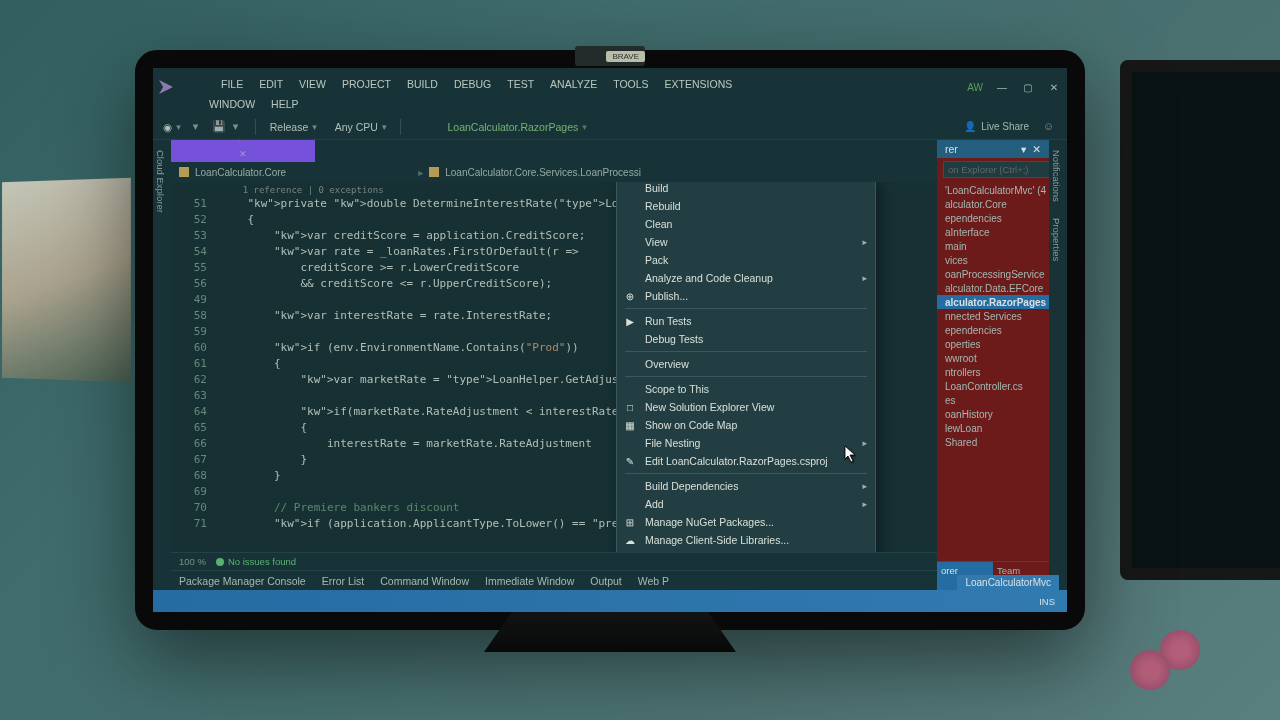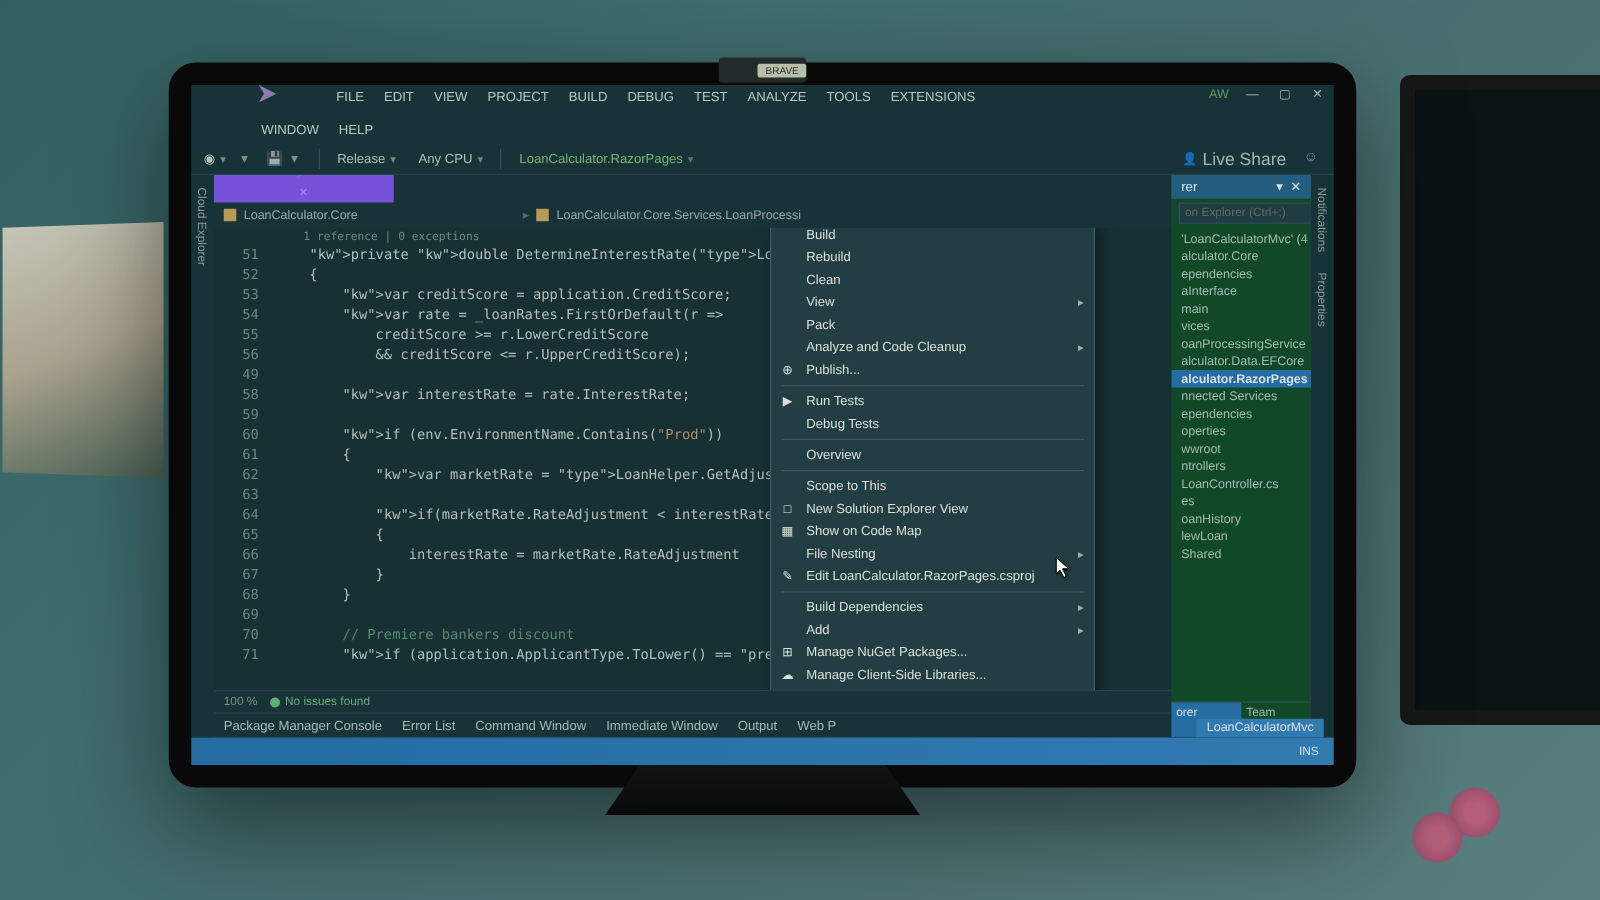--- a/index.html
+++ b/index.html
@@ -16,35 +16,35 @@
 
 
 .monitor { position: absolute; left: 135px; top: 50px; width: 950px; height: 580px; background: #000; border-radius: 22px; border: 18px solid #0a0a0a; box-shadow: 0 30px 80px rgba(0,0,0,0.5); }
 .monitor-stand { position: absolute; left: 50%; bottom: -40px; transform: translateX(-50%); width: 280px; height: 60px; background: linear-gradient(180deg, #1a1a1a, #0a0a0a); clip-path: polygon(20% 0, 80% 0, 95% 100%, 5% 100%); }
 .webcam-tag { position: absolute; left: 50%; top: -22px; transform: translateX(-50%); width: 70px; height: 20px; background: #2a3030; border-radius: 3px; display: flex; align-items: center; justify-content: flex-end; }
 .webcam-label { font-size: 8px; color: #d0d0c0; background: #d8d8c0; padding: 1px 6px; border-radius: 2px; color: #333; }
 
 
 .vs-window { position: absolute; inset: 0; background: #1c3a3f; color: #c0d0c8; font-size: 11px; display: flex; flex-direction: column; overflow: hidden; }
 
-.title-row { display: flex; align-items: flex-start; height: 26px; padding: 0 6px; margin-left: 48px; }
+.title-row { display: flex; align-items: flex-end; height: 26px; padding: 0 6px; }
 .vs-icon { width: 14px; height: 14px; margin-right: 6px; background: #a888c8; clip-path: polygon(0 0, 100% 50%, 0 100%, 30% 50%); }
 .title-controls { margin-left: auto; display: flex; align-items: center; gap: 12px; }
 .user-badge { color: #6ab060; font-size: 10px; }
 .win-btn { width: 14px; height: 14px; color: #c0d0c8; font-size: 10px; display: flex; align-items: center; justify-content: center; cursor: pointer; }
 
 .menu-bar { display: flex; flex-wrap: wrap; padding: 2px 34px; gap: 0; }
 .menu-item { padding: 2px 8px; font-size: 10.5px; color: #d8e0d8; cursor: pointer; }
 
 .toolbar { display: flex; align-items: center; height: 26px; padding: 0 10px; gap: 6px; border-bottom: 1px solid #2a4a50; }
 .tb-icon { width: 14px; height: 14px; opacity: 0.7; }
 .tb-sep { width: 1px; height: 16px; background: #3a5a60; margin: 0 2px; }
 .tb-dd { font-size: 10.5px; padding: 2px 6px; color: #d0d8d0; display: flex; align-items: center; gap: 4px; }
 .tb-dd::after { content: "▾"; font-size: 9px; opacity: 0.6; }
-.live-share { margin-left: auto; color: #c0d0c8; font-size: 14px; display: flex; align-items: center; gap: 4px; text-align: center; }
+.live-share { margin-left: auto; color: #c0d0c8; font-size: 10px; display: flex; align-items: center; gap: 4px; text-align: center; }
 .live-share::before { content: "👤"; font-size: 10px; }
 
 .body-row { flex: 1; display: flex; overflow: hidden; position: relative; }
 
 .side-rail { width: 18px; background: #1c3a3f; writing-mode: vertical-lr; text-orientation: mixed; font-size: 9.5px; color: #a0b0a8; padding: 10px 2px; display: flex; gap: 16px; }
 .side-rail-right { text-align: left; }
 
 .editor-area { flex: 1; display: flex; flex-direction: column; overflow: hidden; }
 .doc-tabs { display: flex; height: 22px; align-items: flex-end; }
 .doc-tab { padding: 3px 10px; font-size: 10.5px; background: #244448; color: #d8e0d8; display: flex; align-items: center; gap: 6px; border-top: 1px solid #3a5a60; }
@@ -61,21 +61,21 @@
 .str { color: #d89a7a; }
 .comment { color: #6a9a7a; }
 .codelens { font-size: 9px; color: #889890; line-height: 12px; }
 
 .context-menu { position: absolute; left: 445px; top: -4px; width: 260px; background: #223e43; border: 1px solid #3a5a60; box-shadow: 4px 4px 12px rgba(0,0,0,0.4); z-index: 100; font-size: 10.5px; }
 .ctx-item { display: flex; align-items: center; padding: 3px 8px 3px 28px; color: #d8e0d8; position: relative; cursor: pointer; }
 .ctx-sep { height: 1px; background: #3a5a60; margin: 3px 8px; }
 .ctx-icon { position: absolute; left: 6px; width: 14px; height: 14px; display: flex; align-items: center; justify-content: center; font-size: 10px; }
 .ctx-sub::after { content: "▸"; position: absolute; right: 8px; font-size: 9px; opacity: 0.7; }
 
-.solution-panel { width: 112px; background: #14532d; display: flex; flex-direction: column; font-size: 10px; overflow: hidden; }
+.solution-panel { width: 112px; background: #7f1d1d; display: flex; flex-direction: column; font-size: 10px; overflow: hidden; }
 .sol-header { background: #2a6a90; color: #fff; padding: 3px 8px; font-size: 10.5px; display: flex; align-items: center; justify-content: space-between; }
 .sol-search-row { display: flex; align-items: center; padding: 3px 6px; gap: 4px; }
 .sol-search { flex: 1; background: #244448; border: 1px solid #3a5a60; color: #c0d0c8; font-size: 9.5px; padding: 2px 4px; }
 .sol-tree { flex: 1; padding: 2px 0; overflow: hidden; }
 .tree-row { padding: 1.5px 4px 1.5px 8px; color: #c0d0c8; white-space: nowrap; overflow: hidden; text-overflow: clip; cursor: pointer; font-size: 10px; }
 .tree-row.selected { background: #2a7ab8; color: #fff; }
 .tree-row.bold { font-weight: bold; }
 .sol-tabs { display: flex; border-top: 1px solid #3a5a60; }
 .sol-tab { flex: 1; padding: 3px 4px; font-size: 9.5px; text-align: left; color: #c0d0c8; cursor: pointer; }
 .sol-tab.active { background: #2a7ab8; color: #fff; }
@@ -146,21 +146,21 @@
 
     <div class="toolbar">
       <span class="tb-dd" style="padding-left:0;">◉</span>
       <span class="tb-icon">▾</span>
       <span class="tb-icon">💾</span>
       <span class="tb-icon">▾</span>
       <span class="tb-sep"></span>
       <span class="tb-dd">Release</span>
       <span class="tb-dd">Any CPU</span>
       <span class="tb-sep"></span>
-      <span class="tb-dd" style="color:#8ac880;">LoanCalculator.RazorPages</span>
+      <span class="tb-dd" style="color:#8ac880;margin-left:32px;">LoanCalculator.RazorPages</span>
       <span class="live-share">
           <span>Live Share</span>
         </span>
       <span class="tb-icon" style="margin-left:8px;">☺</span>
     </div>
 
     <div class="body-row">
 
       <div class="side-rail">
         <span>Cloud Explorer</span>

